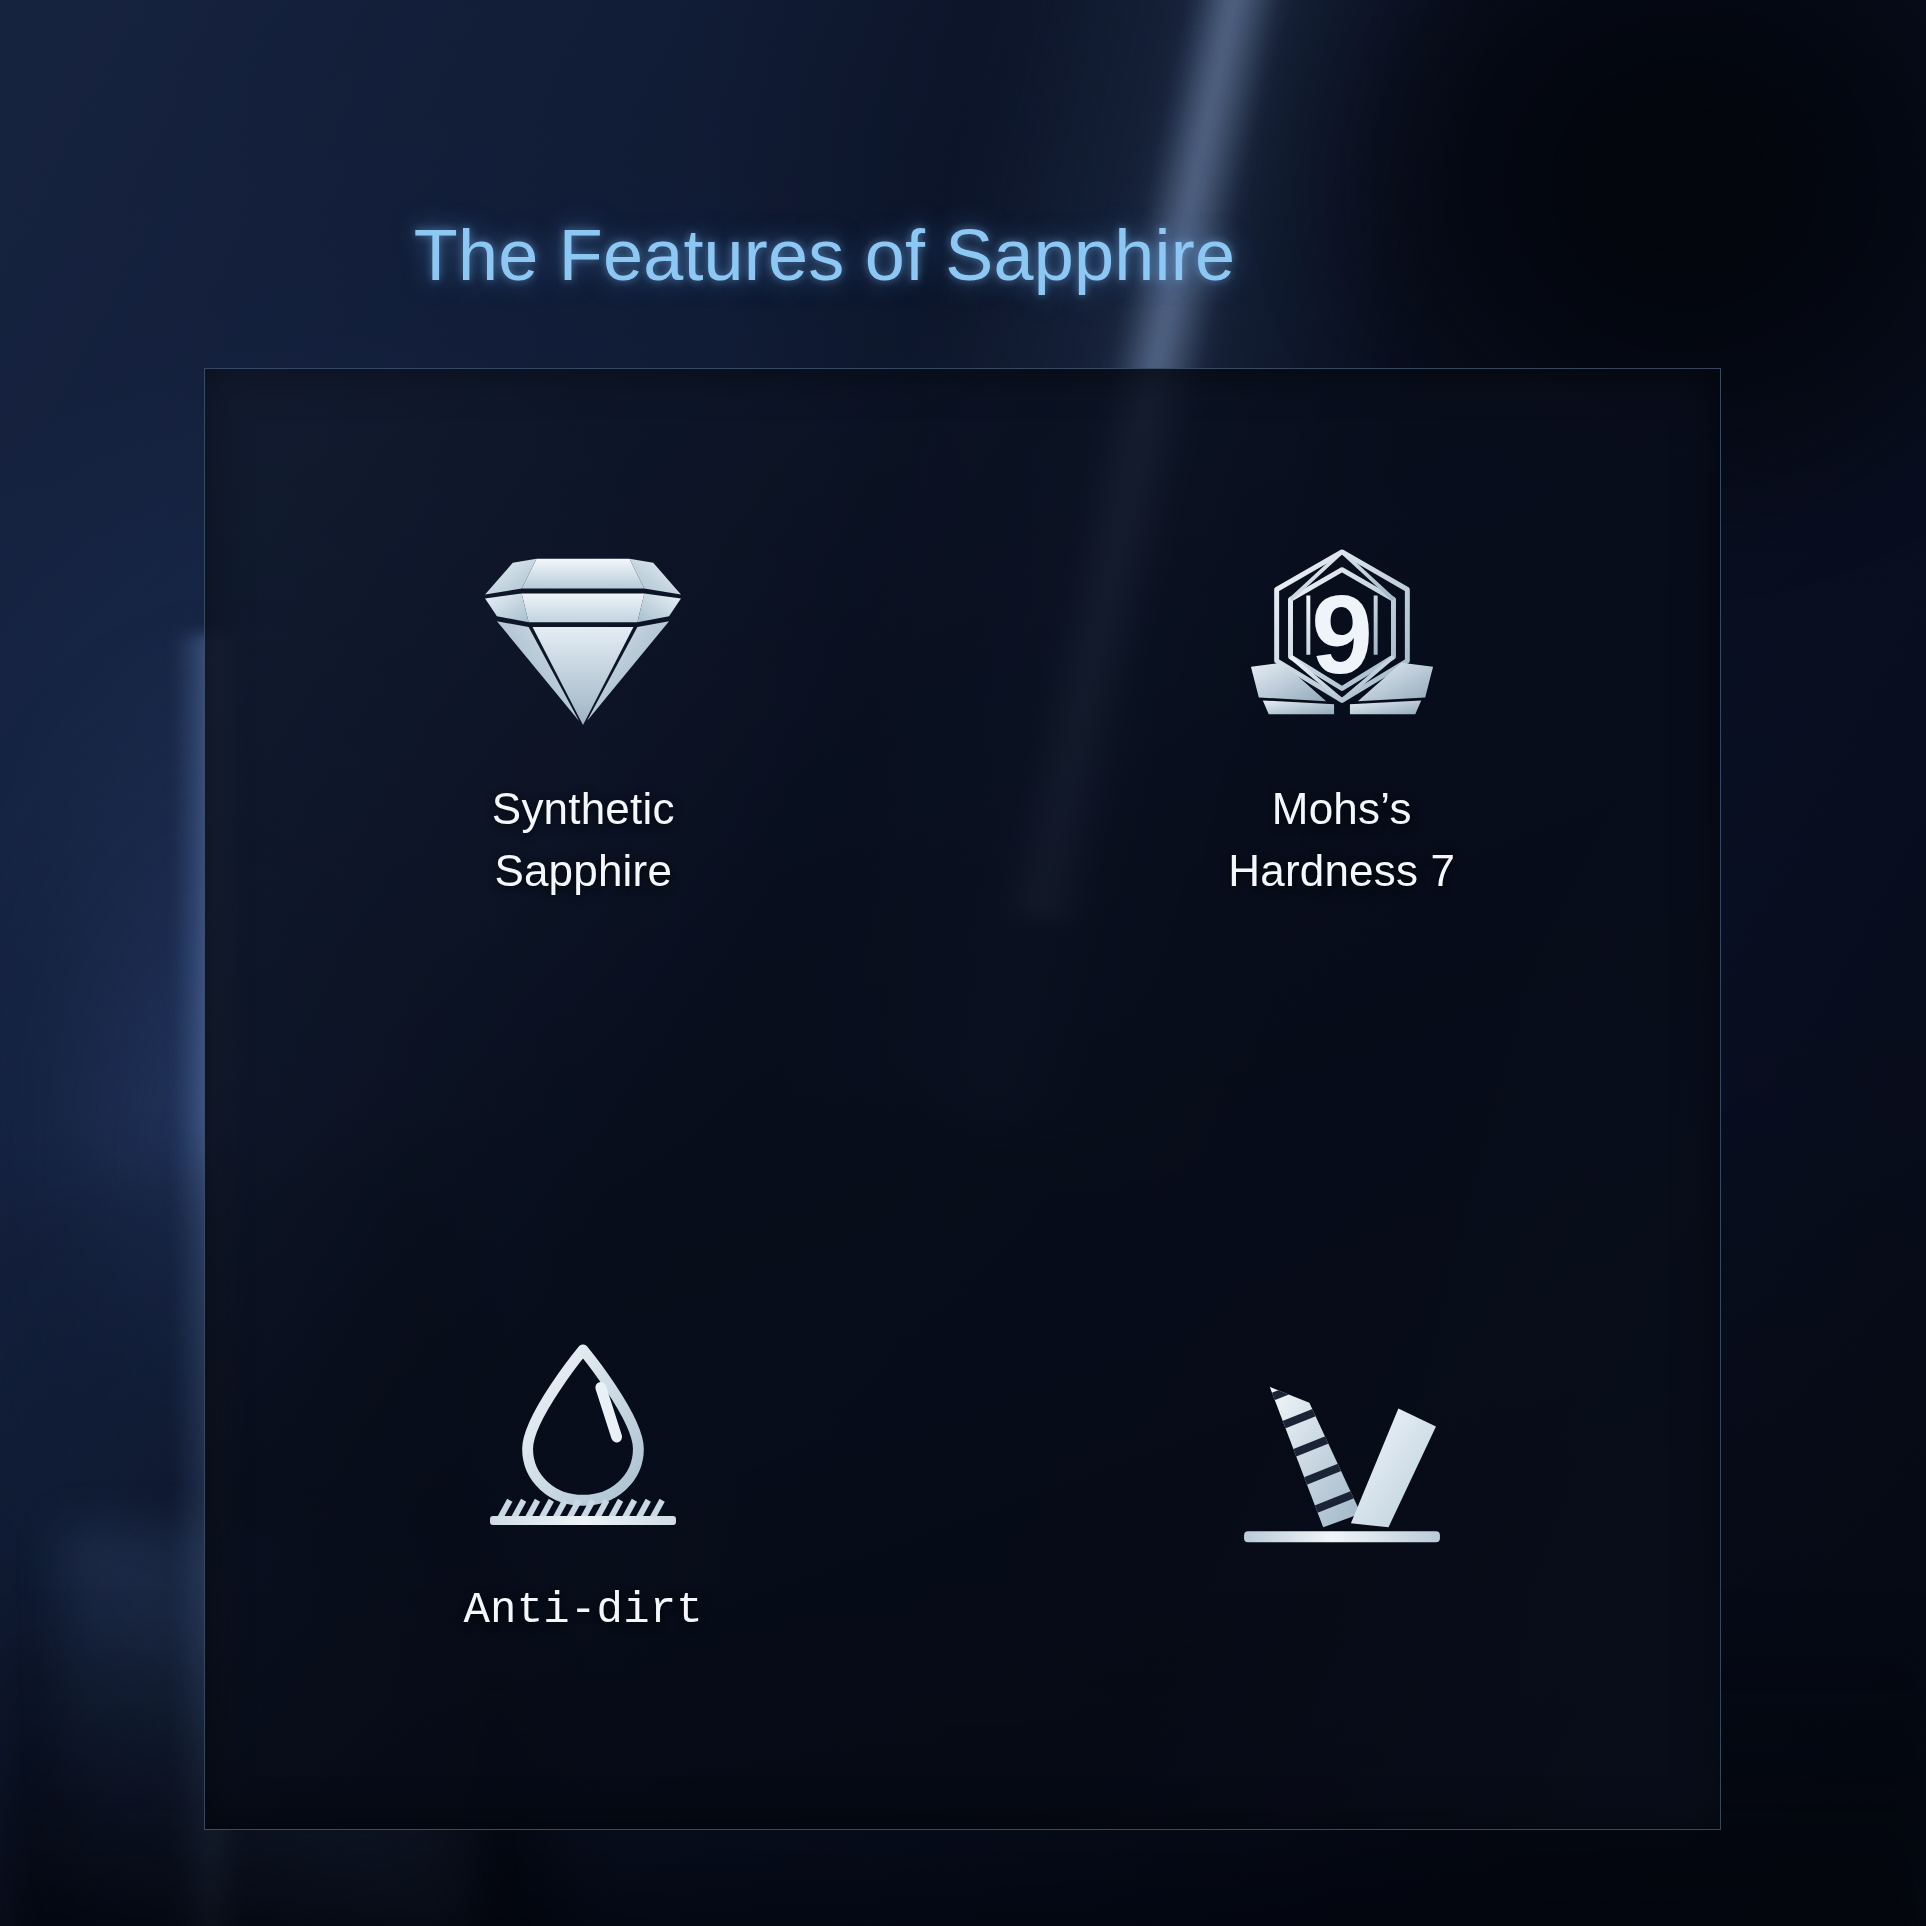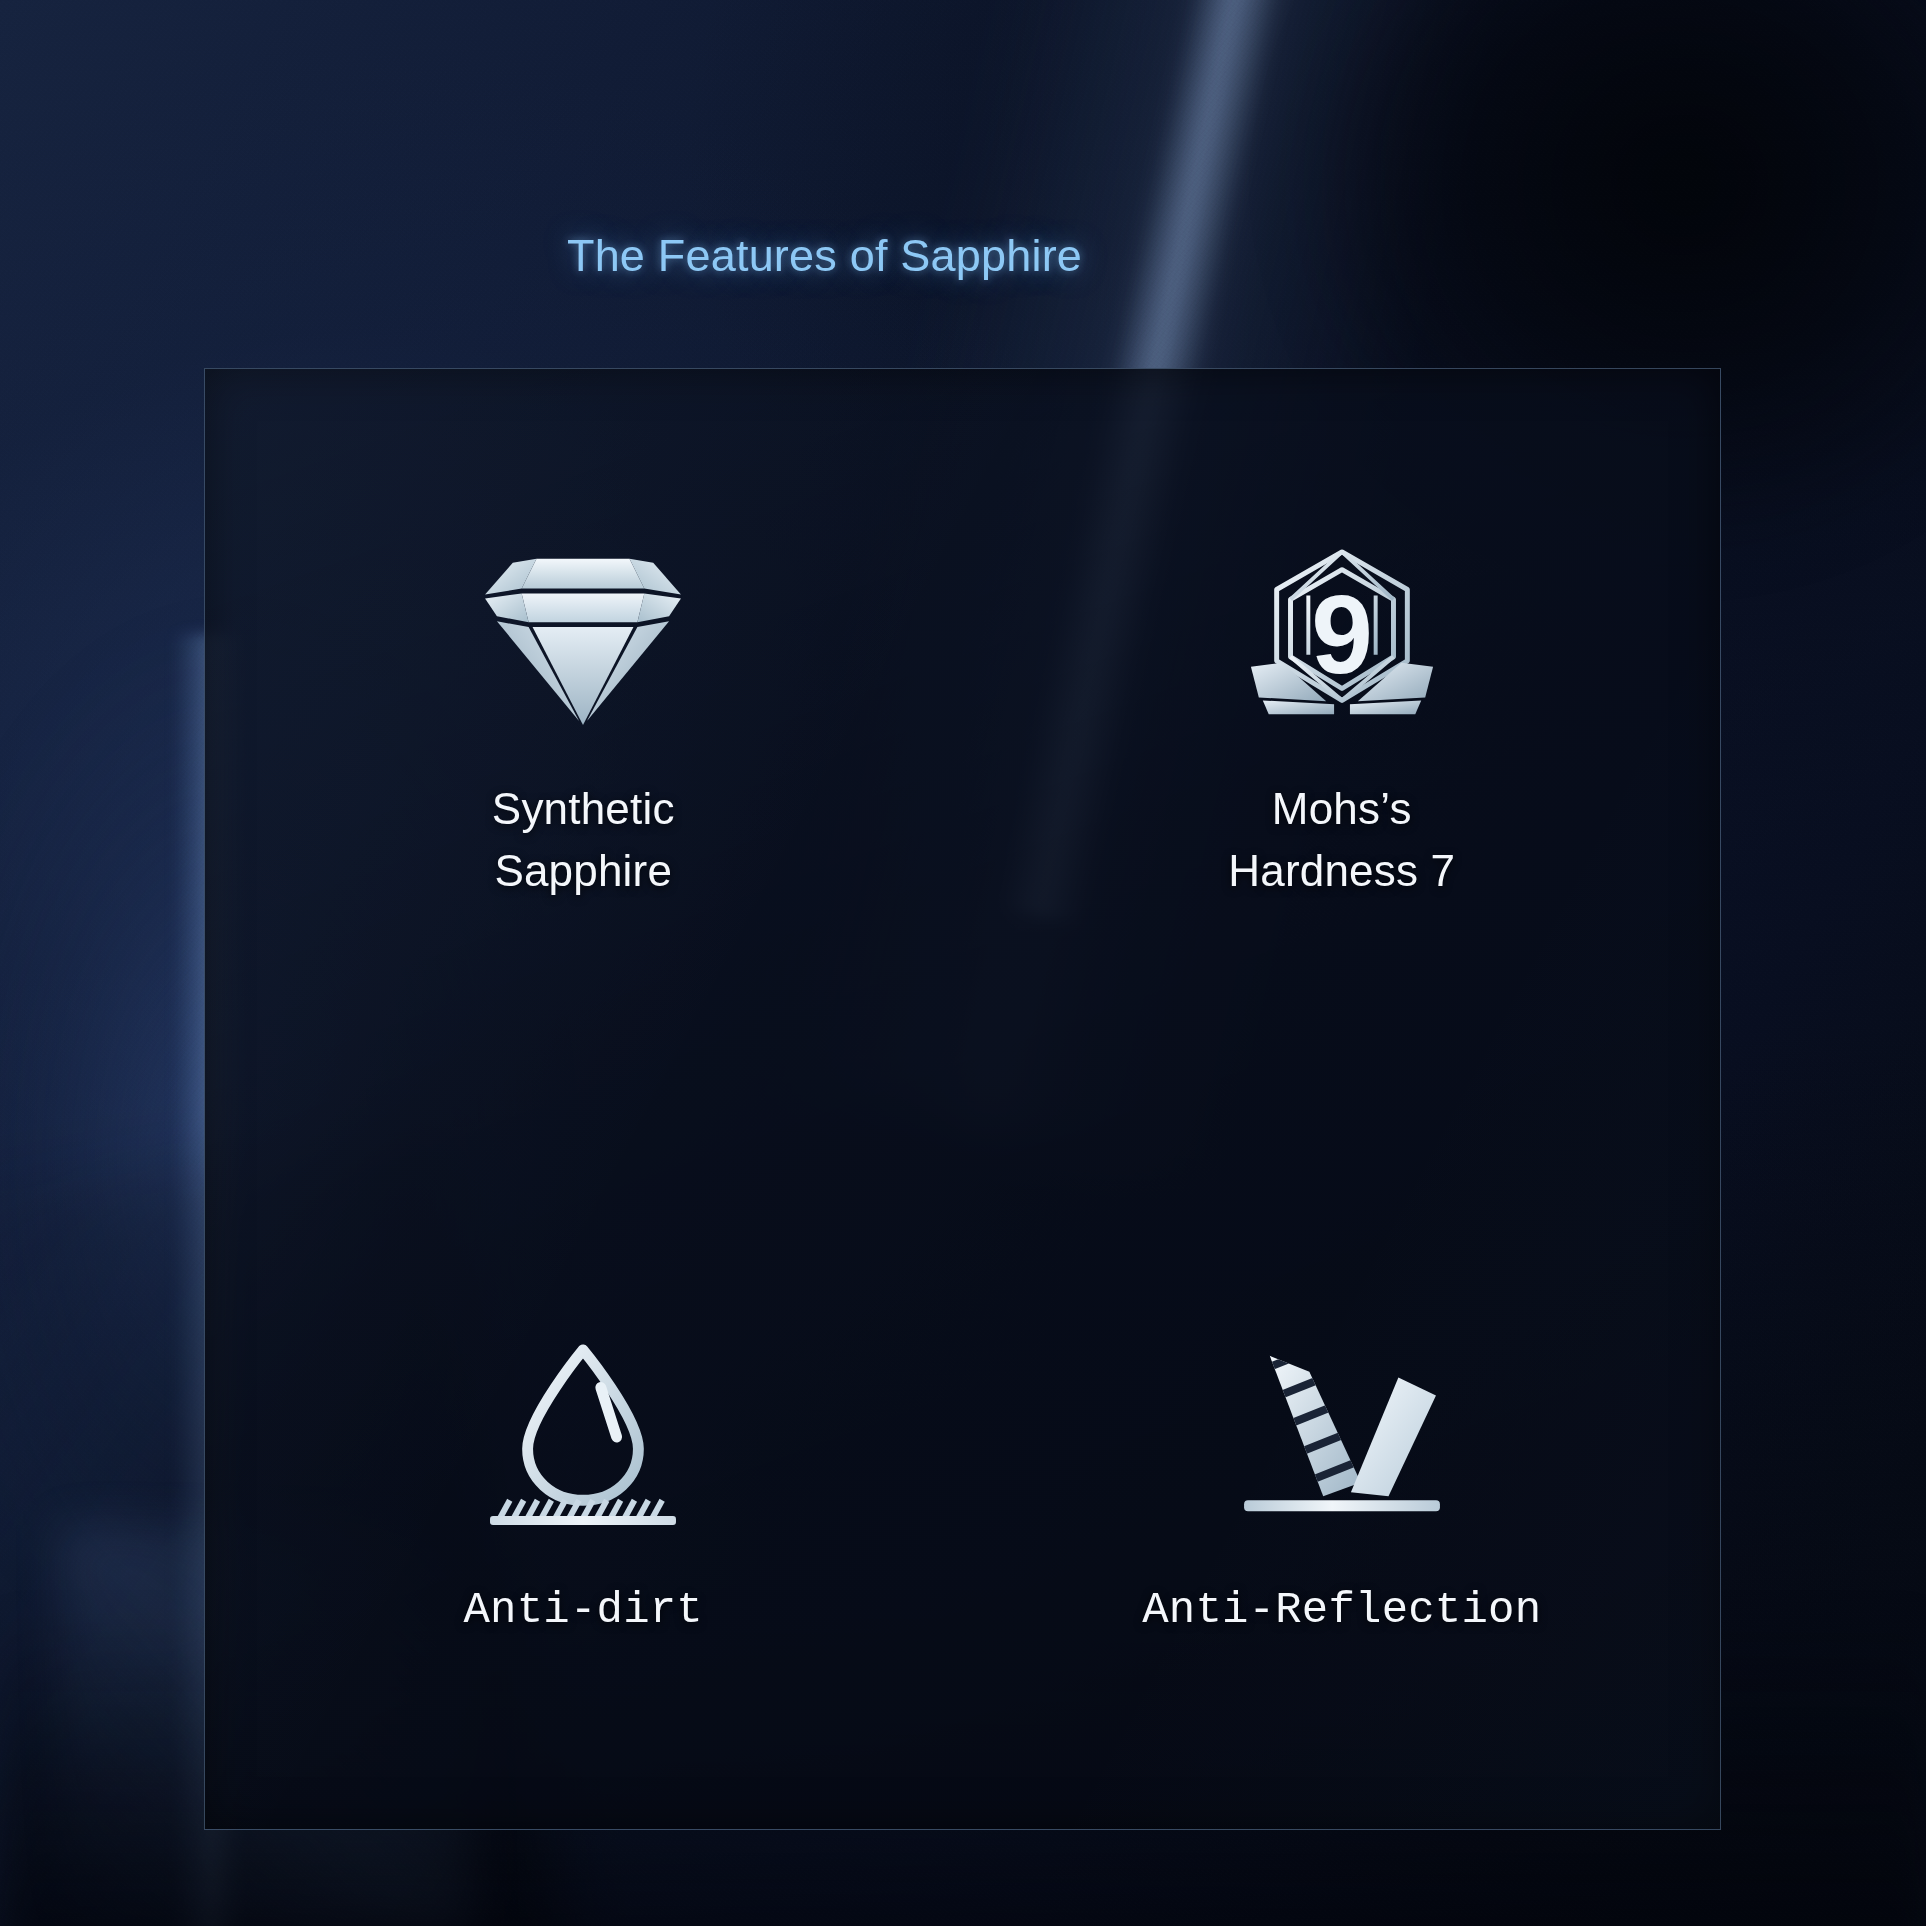--- a/index.html
+++ b/index.html
@@ -74,21 +74,21 @@
     background-image:
       repeating-linear-gradient(37deg, rgba(255,255,255,0.022) 0 1px, rgba(0,0,0,0) 1px 3px),
       repeating-linear-gradient(-51deg, rgba(0,0,0,0.03) 0 1px, rgba(0,0,0,0) 1px 4px);
   }
 
   
   #heading{
     position:absolute; top:210px; left:0; width:1649px;
     text-align:center;
     color:#8dc8f5;
-    font-size:45px;
+    font-size:72px;
     line-height:91px;
     font-weight:400;
     letter-spacing:0.2px;
     text-shadow:0 0 26px rgba(90,160,235,0.55), 0 0 9px rgba(150,205,250,0.45);
     z-index:6;
   }
 
   
   #panel{
     position:absolute;
@@ -340,18 +340,17 @@
             <line x1="58" y1="146" x2="158" y2="106"></line>
           </g>
         </g>
 
         <path d="M162,36 L200,54 L152,156 L114,152 Z" fill="url(#rayOut)"></path>
 
         <rect x="6" y="160" width="198" height="11" rx="4" fill="url(#surf)"></rect>
       </svg>
     </div>
     <div class="flabel">
-      <span>Anti-Reflection</span>
     </div>
   </div>
 
 </div>
 
 
 </body></html>

